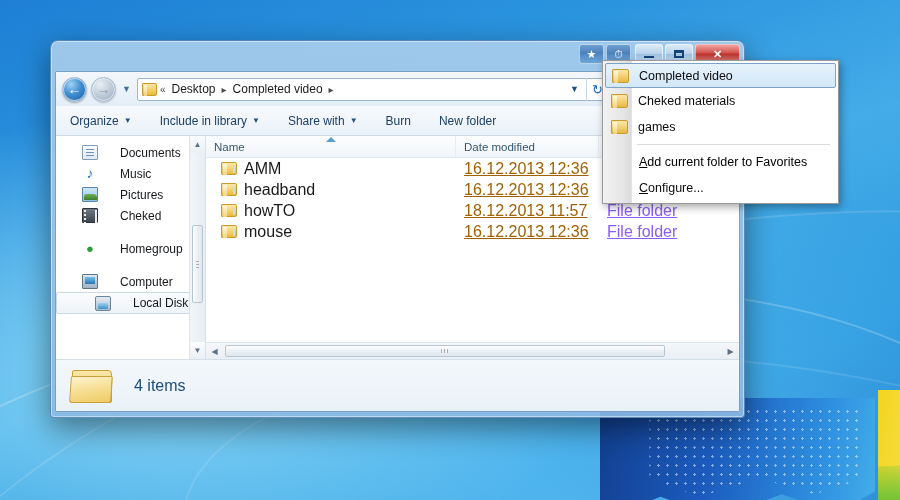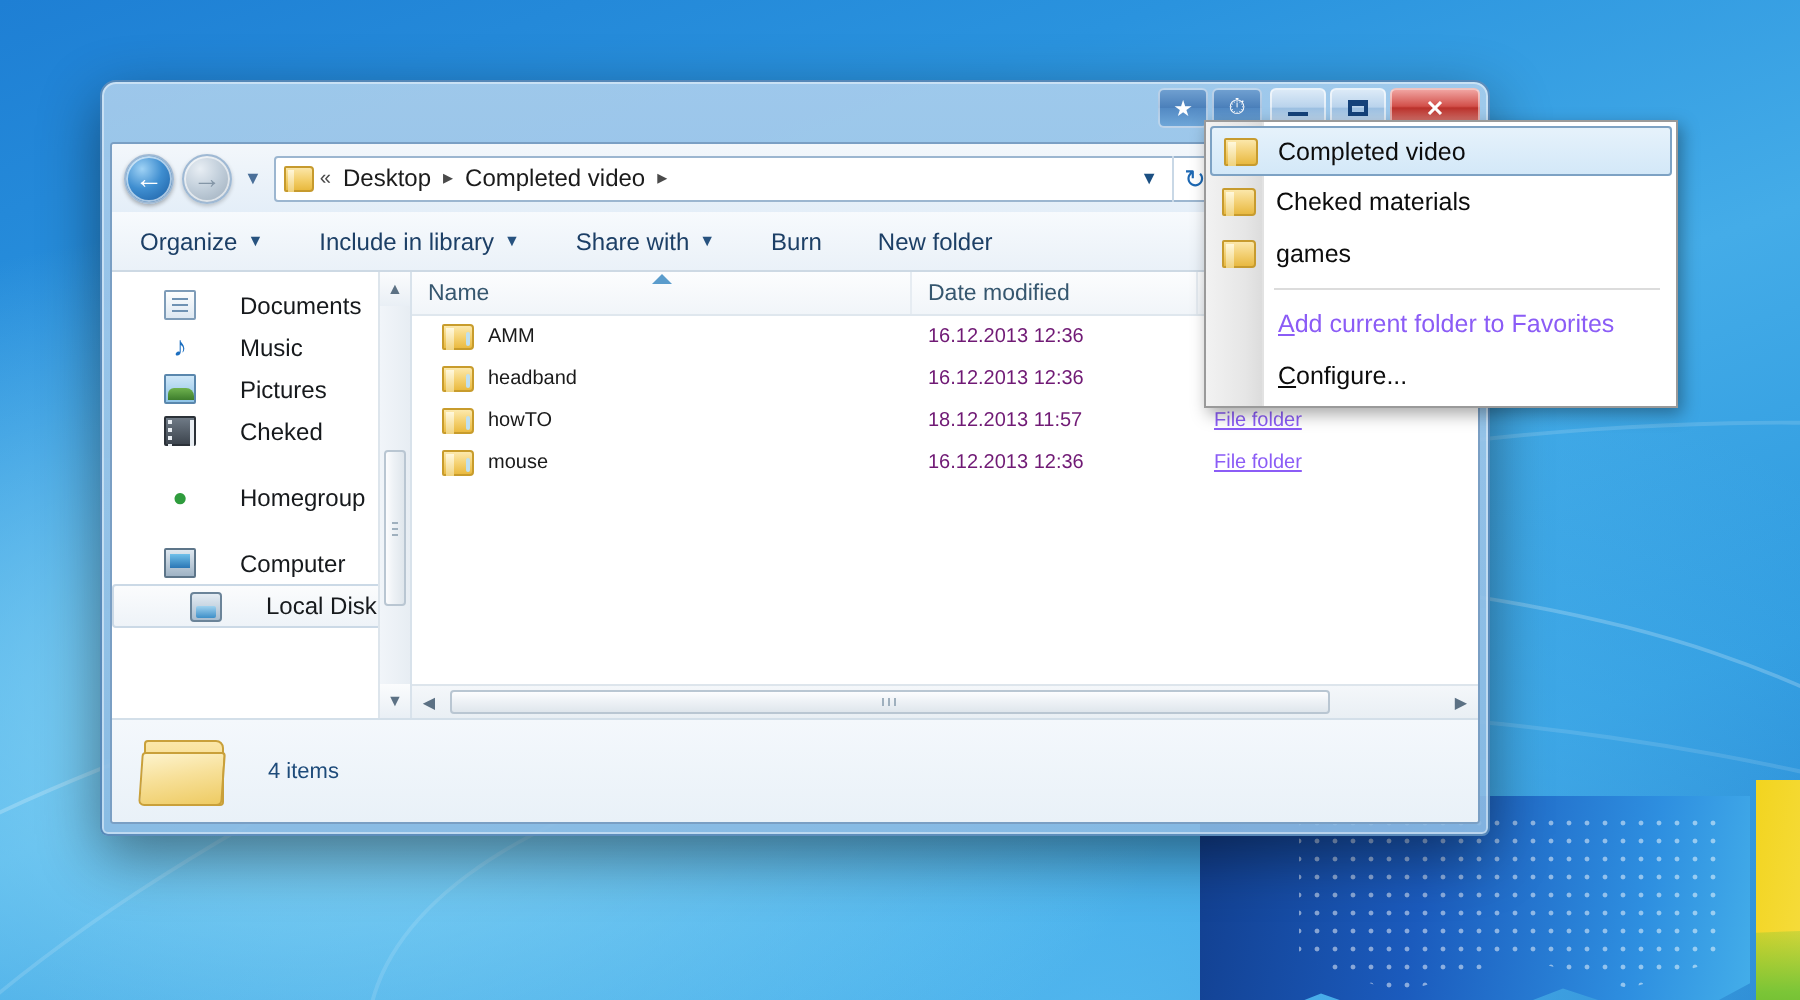--- a/index.html
+++ b/index.html
@@ -273,24 +273,24 @@
   .c-name { width: 250px; flex: none; text-align: right; }
   .c-date { width: 143px; flex: none; }
   .c-type { flex: 1 1 auto; }
   .sort-ind {
     position: absolute; left: 50%; top: 1px; margin-left: -5px;
     width: 0; height: 0;
     border-left: 5px solid transparent; border-right: 5px solid transparent;
     border-bottom: 5px solid #5a9ccc;
   }
   #rows { flex: 1 1 auto; overflow: hidden; }
-  .frow { height: 21px; display: flex; align-items: center; font-size: 10px; color: #1a1a1a; }
+  .frow { height: 21px; display: flex; align-items: center; font-size: 16px; color: #1a1a1a; }
   .fc { padding-left: 8px; display: flex; align-items: center; gap: 7px; }
   .fc.name { width: 250px; flex: none; padding-left: 15px; }
-  .fc.date { width: 143px; flex: none; color: #701a75; }
+  .fc.date { width: 143px; flex: none; color: #a16207; text-decoration: underline; }
   .fc.type { flex: 1 1 auto; color: #8b5cf6; text-decoration: underline; }
   .fold-ic {
     width: 16px; height: 13px; flex: none; position: relative;
     background: linear-gradient(180deg, #fce9ad 0%, #f5d273 50%, #eaba40 100%);
     border: 1px solid #c89c2c; border-radius: 1px 2px 2px 1px;
   }
   .fold-ic::before {
     content:""; position:absolute; left:1px; top:1px; width:4px; height:11px;
     background: linear-gradient(180deg,#fff8dd,#f0d481);
   }
@@ -333,21 +333,21 @@
     position: absolute; left: 2px; top: 2px; width: 40px; height: 33px;
     background: linear-gradient(180deg,#fbe7a9,#edc95f);
     border: 1px solid #c9a03a; border-radius: 2px 4px 2px 2px;
   }
   .big-folder .ft {
     position: absolute; left: 0px; top: 8px; width: 42px; height: 27px;
     background: linear-gradient(170deg,#fdf3cc 0%,#f7e099 45%,#eecb63 100%);
     border: 1px solid #c9a03a; border-radius: 2px 2px 3px 3px;
     transform: skewX(-4deg);
   }
-  .status-text { font-size: 11px; color: #1e4b7a; }
+  .status-text { font-size: 16px; color: #1e4b7a; }
 
   
   #favmenu {
     position: absolute;
     left: 602px; top: 60px; width: 237px;
     background: #fff;
     border: 1px solid #9a9a9a;
     box-shadow: 2px 3px 8px rgba(0,0,0,.35);
     padding: 2px 0 2px 0;
     font-size: 12.5px; color: #0c0c0c;
@@ -371,21 +371,21 @@
   .mi-ic {
     width: 17px; height: 14px; flex: none; position: relative;
     background: linear-gradient(180deg,#fbe7aa 0%,#f3d074 50%,#e8b941 100%);
     border: 1px solid #c79b2e; border-radius: 1px 2px 2px 1px;
   }
   .mi-ic::before {
     content:""; position:absolute; left:1px; top:1px; width:4px; height:12px;
     background: linear-gradient(180deg,#fff8dc,#efd27e);
   }
   .mi-label { white-space: nowrap; }
-  .mi.disabled .mi-label { color: #8b5cf6; }
+  .mi.disabled .mi-label { color: #000000; }
   .msep { position: relative; z-index:2; height: 1px; background: #dcdcdc; margin: 4px 8px 4px 34px; }
   .mi.text-only { padding-left: 34px; }
   .mnem { text-decoration: underline; }
 </style>
 </head>
 <body>
 
 <div id="desktop">
   <div class="wall-swoosh ws1"></div>
   <div class="wall-swoosh ws2"></div>

